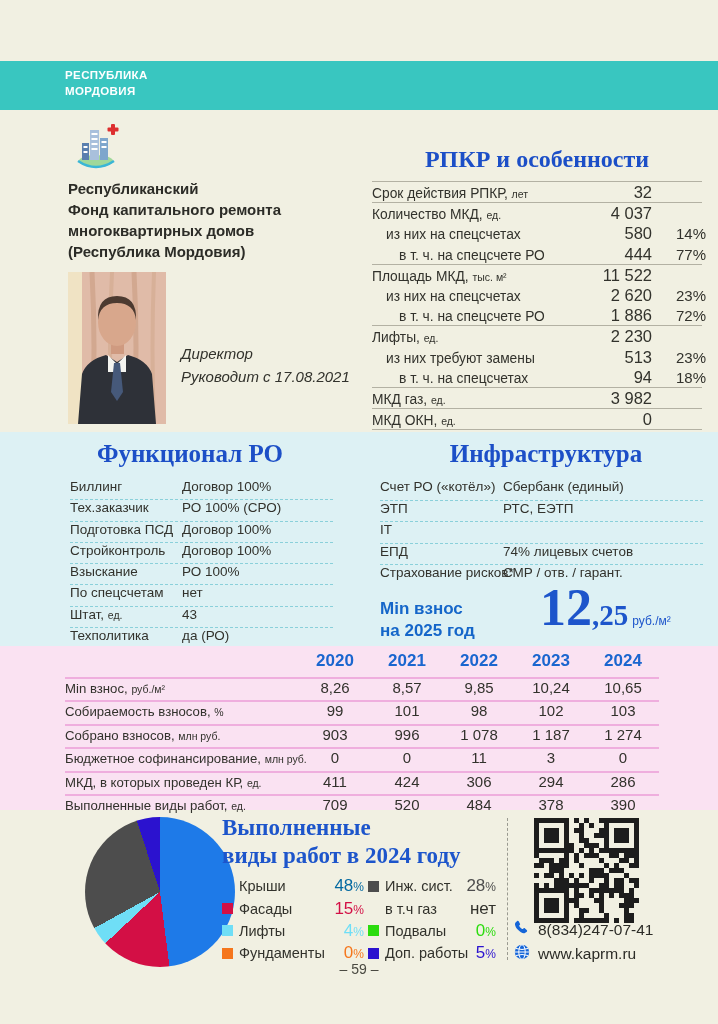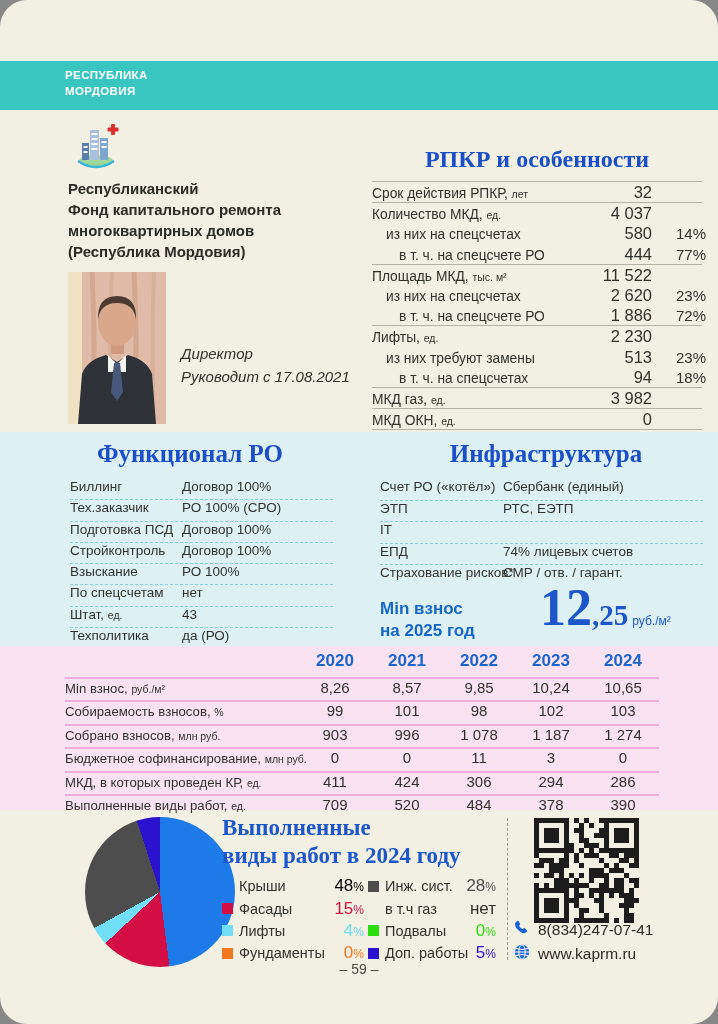--- a/index.html
+++ b/index.html
@@ -1,17 +1,17 @@
 <!DOCTYPE html>
 <html><head>
 <meta charset="utf-8">
 <style>
   html,body{margin:0;padding:0;background:#888;}
   .page{position:relative;width:718px;height:1024px;background:#f1f0e2;
-    font-family:"Liberation Sans",sans-serif;color:#32322c;overflow:hidden;margin:0 auto;border-radius:27px;}
+    font-family:"Liberation Sans",sans-serif;color:#32322c;overflow:hidden;margin:0 auto;}
   
   .topband{position:absolute;left:0;top:61px;width:718px;height:49px;background:#39c6c0;color:#fff;}
   .region{position:absolute;left:65px;top:7px;font-weight:bold;font-size:11.5px;line-height:1.35;
     white-space:pre-line;letter-spacing:.4px;}
   .district{position:absolute;right:52px;top:0;font-size:35px;font-weight:200;letter-spacing:1.5px;line-height:48px;}
   
   .org-logo{position:absolute;left:72px;top:122px;width:50px;height:50px;}
   .org-name{position:absolute;left:68px;top:178px;font-weight:bold;font-size:15px;line-height:1.4;white-space:pre-line;color:#2c2c27;}
   .director-photo{position:absolute;left:68px;top:272px;width:98px;height:152px;overflow:hidden;}
   .director-name{position:absolute;left:181px;top:271px;font-weight:bold;font-size:17.5px;line-height:1.25;white-space:pre-line;color:#2c2c27;}
@@ -332,21 +332,21 @@
 
   <div class="pie" style="background: conic-gradient(rgb(30, 122, 232) 0%, rgb(30, 122, 232) 48%, rgb(211, 15, 69) 48%, rgb(211, 15, 69) 63%, rgb(111, 222, 246) 63%, rgb(111, 222, 246) 67%, rgb(77, 77, 77) 67%, rgb(77, 77, 77) 95%, rgb(43, 18, 207) 95%, rgb(43, 18, 207) 100%);"></div>
   <div class="works-title">Выполненные
 виды работ в 2024 году</div>
 
   <div class="legend legend-left">
 
   <div class="lrow">
         <span class="lmark" style="background-color: rgb(30, 122, 232);"></span>
         <span class="llbl">Крыши</span>
-        <span class="lval" style="color: #000000;"><span class="lnum">48</span><span class="lpc">%</span></span>
+        <span class="lval" style="color: #0369a1;"><span class="lnum">48</span><span class="lpc">%</span></span>
       </div>
       <div class="lrow">
         <span class="lmark" style="background-color: rgb(211, 15, 69);"></span>
         <span class="llbl">Фасады</span>
         <span class="lval" style="color: rgb(211, 15, 69);"><span class="lnum">15</span><span class="lpc">%</span></span>
       </div>
       <div class="lrow">
         <span class="lmark" style="background-color: rgb(111, 222, 246);"></span>
         <span class="llbl">Лифты</span>
         <span class="lval" style="color: rgb(111, 222, 246);"><span class="lnum">4</span><span class="lpc">%</span></span>

